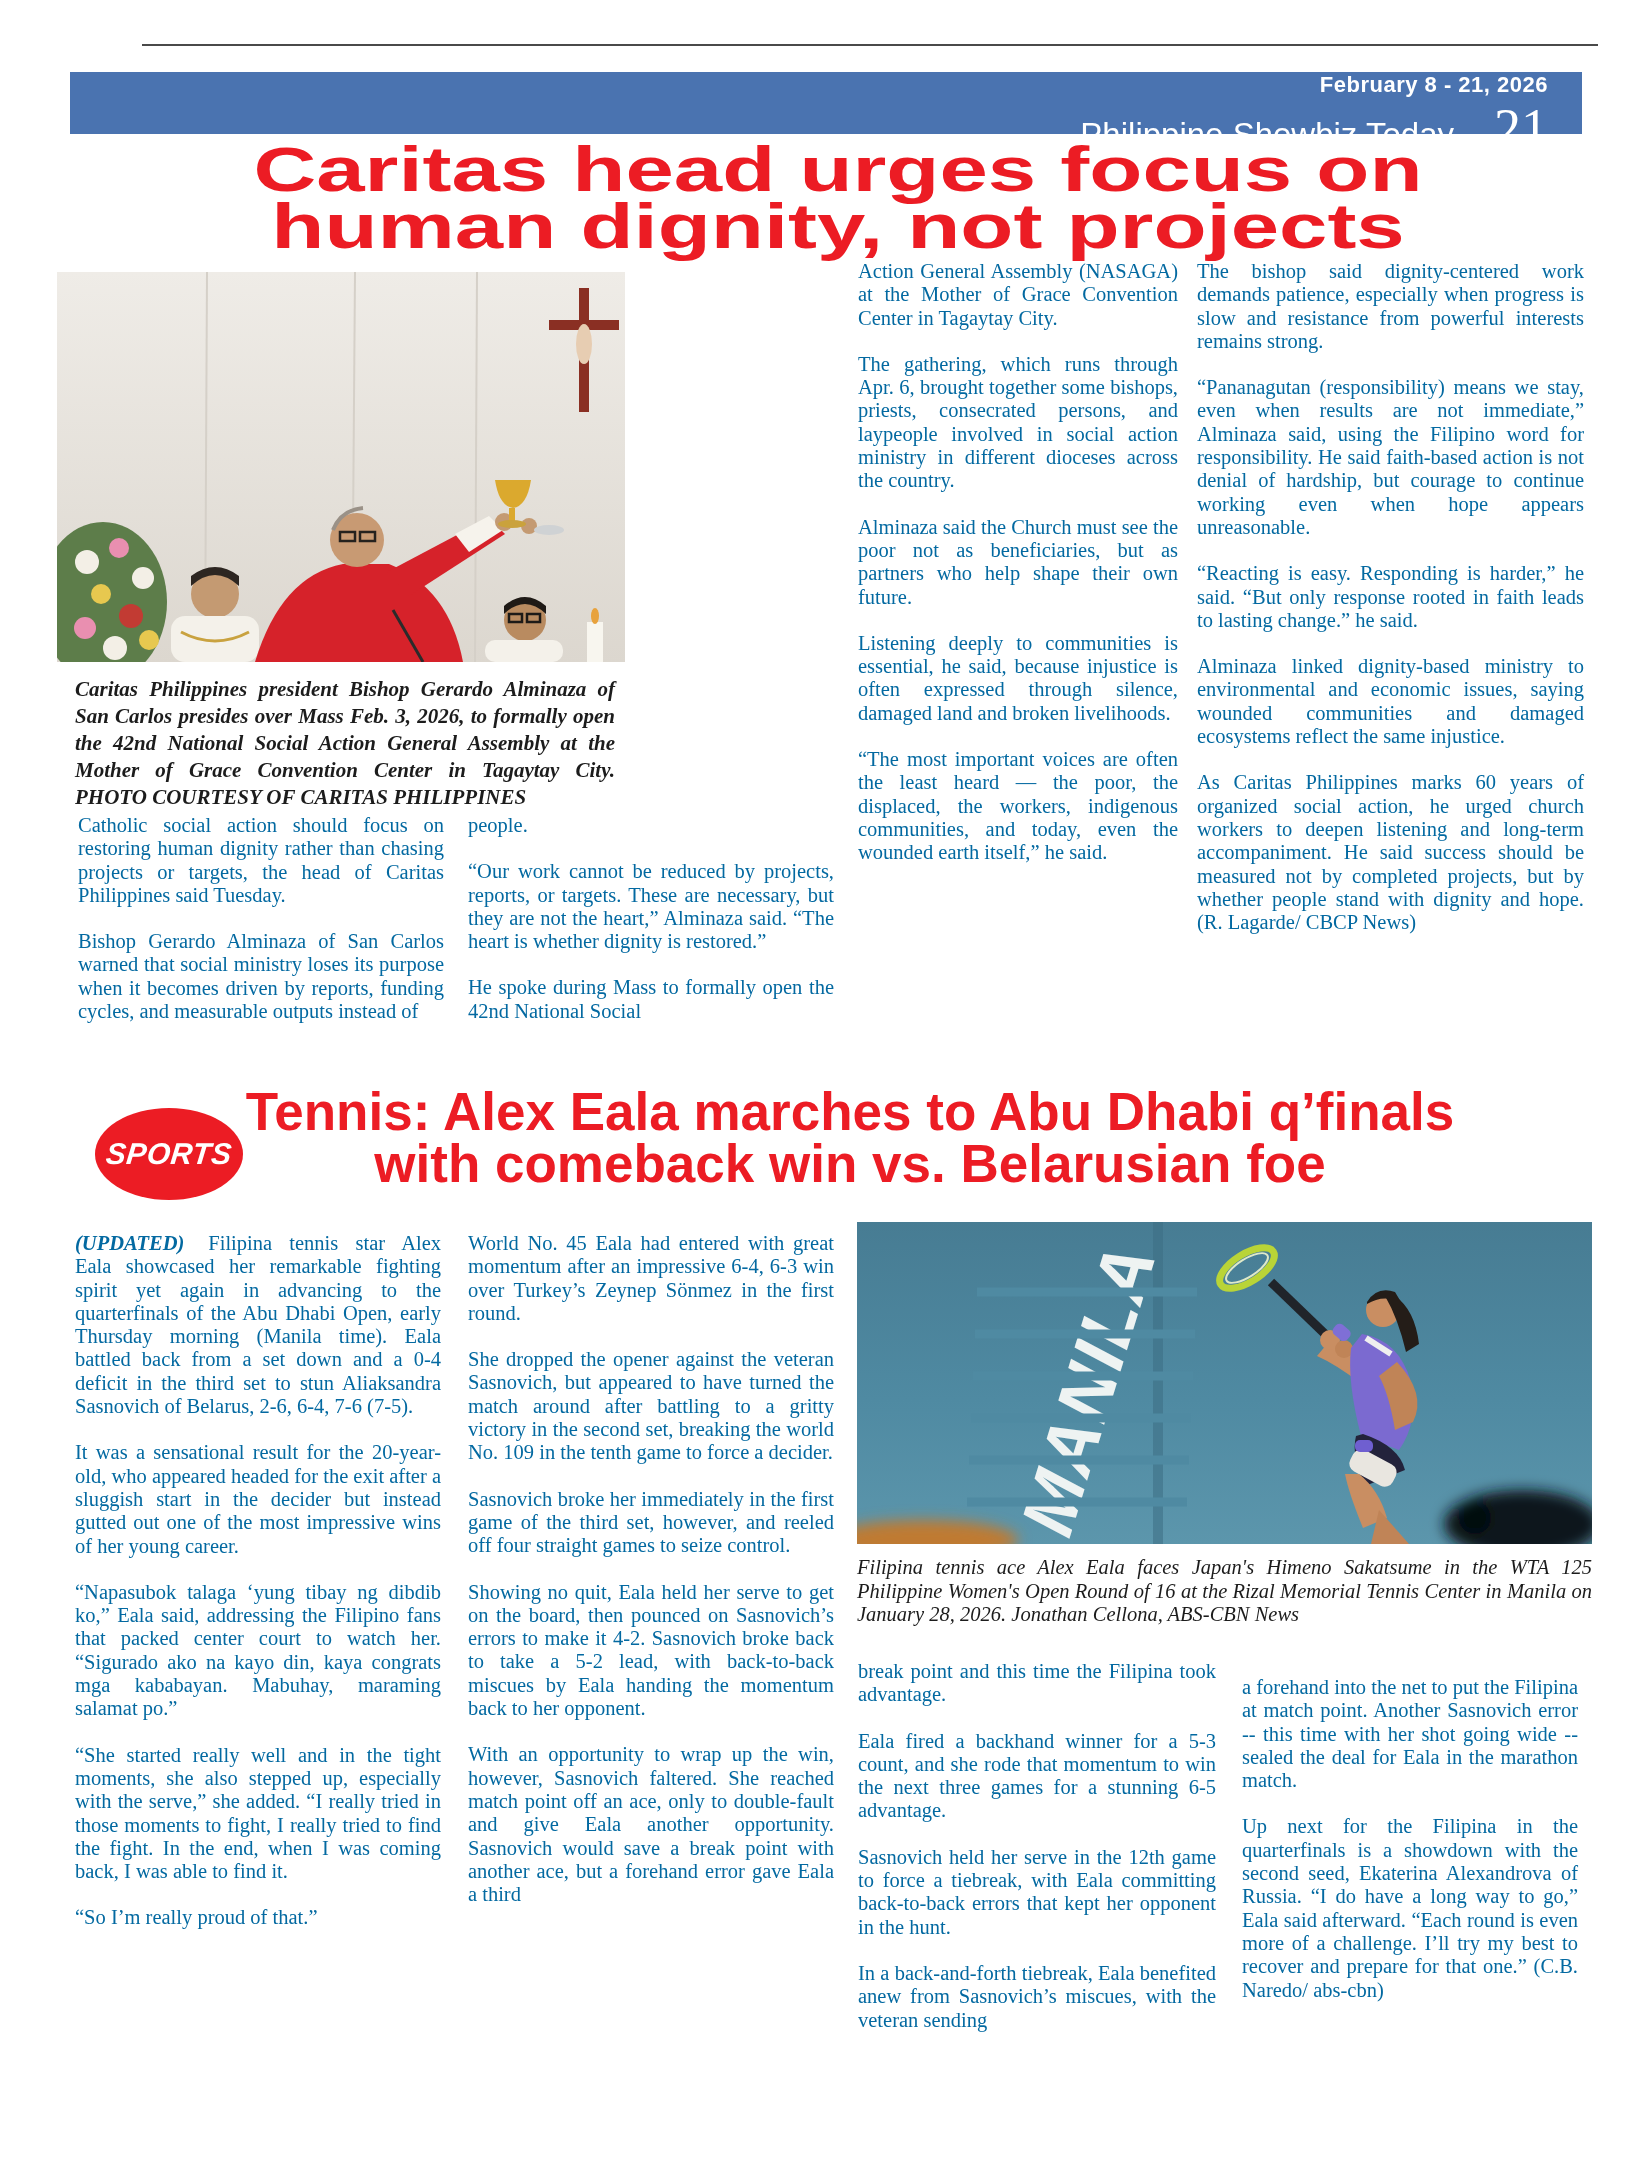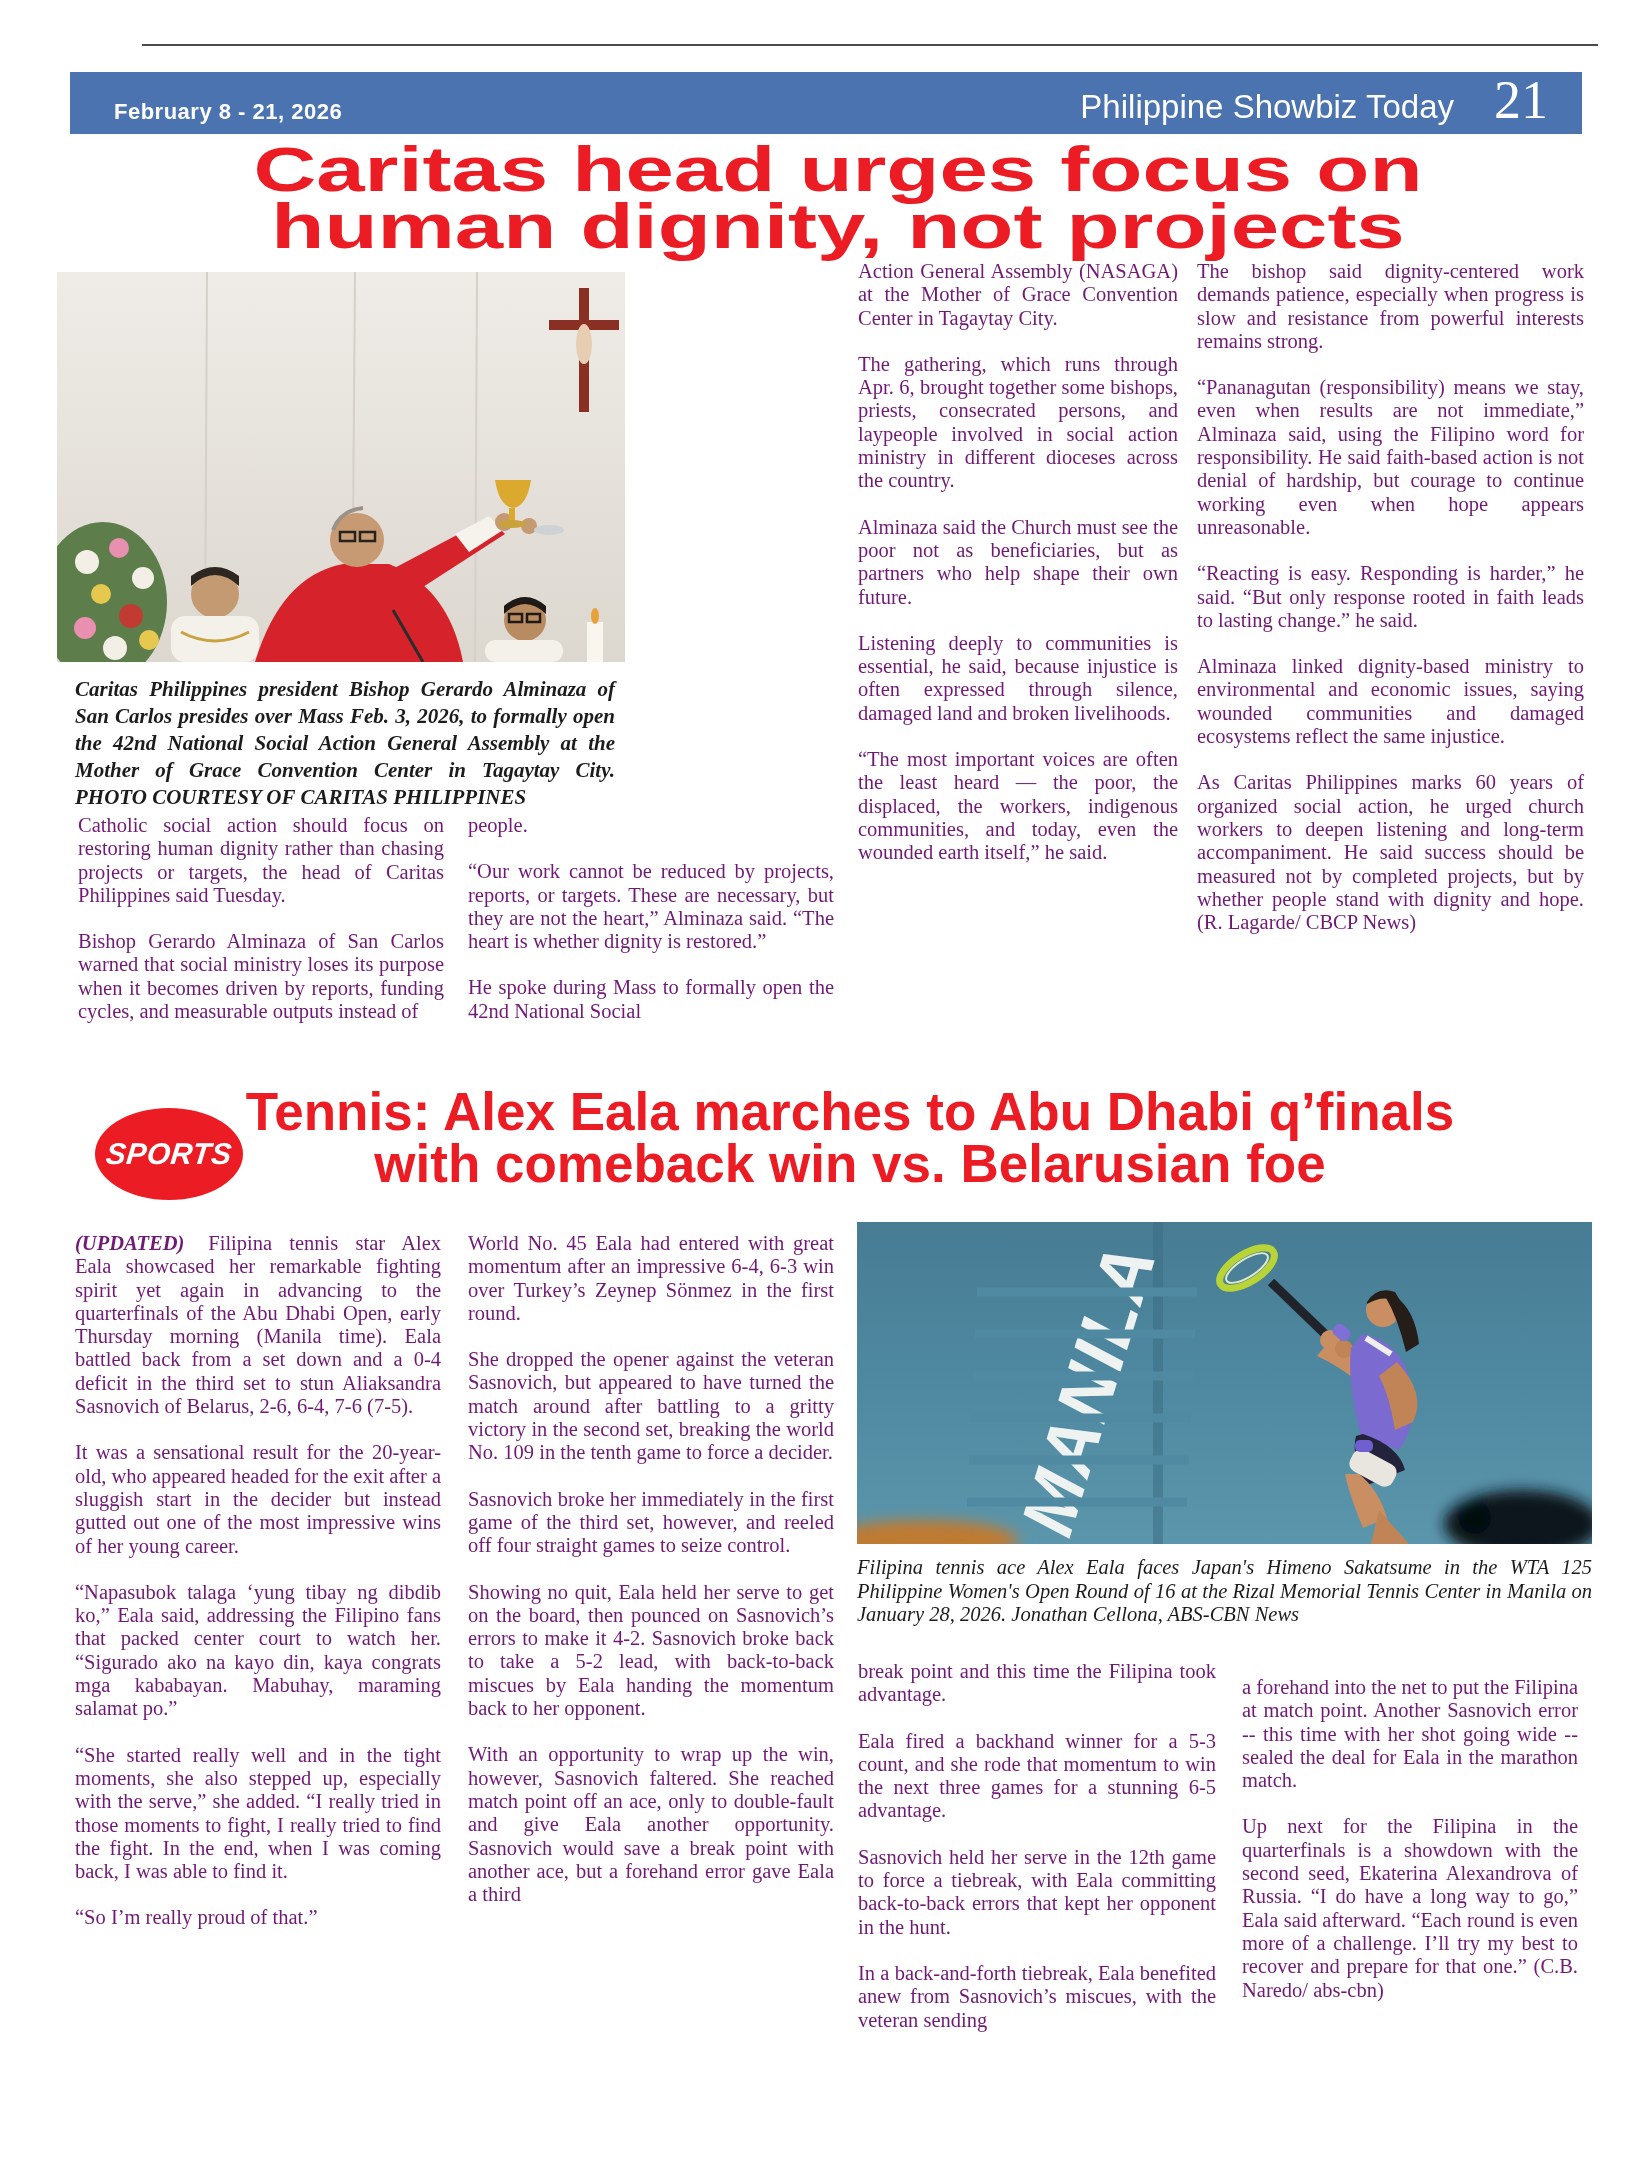--- a/index.html
+++ b/index.html
@@ -3,21 +3,21 @@
 <meta charset="utf-8">
 <style>
   html,body{margin:0;padding:0;background:#ffffff;}
   .page{position:relative;width:1650px;height:2175px;background:#fff;overflow:hidden;
         font-family:"Liberation Serif",serif;color:#1c1c1c;}
   .topline{position:absolute;left:142px;top:44px;width:1456px;height:2px;background:#4a4a4a;}
   
   .masthead{position:absolute;left:70px;top:72px;width:1512px;height:62px;background:#4a73b0;
             display:flex;justify-content:space-between;align-items:flex-end;
             padding:0 34px 0 44px;box-sizing:border-box;
-            font-family:"Liberation Sans",sans-serif;color:#fff;}
+            font-family:"Liberation Sans",sans-serif;color:#fff;flex-direction:column;}
   .issue-date{font-weight:bold;font-size:22px;margin-bottom:9px;letter-spacing:.5px;}
   .mast-right{display:flex;align-items:baseline;gap:40px;margin-bottom:8px;}
   .pub{font-size:33px;}
   .pnum{font-family:"Liberation Serif",serif;font-size:54px;line-height:.8;}
   
   .headline1{position:absolute;left:0;top:128px;width:1650px;margin:13px;text-align:center;
              color:#ec1c24;font-family:"Liberation Sans",sans-serif;font-weight:bold;}
   .headline1 .hl-line{display:block;font-size:63px;line-height:57px;white-space:nowrap;
              transform:scaleX(1.38);transform-origin:50% 50%;letter-spacing:0px;}
   .headline2{position:absolute;left:160px;top:1086px;width:1380px;margin:0;text-align:center;
@@ -28,21 +28,21 @@
   .sports-badge span{color:#fff;font-family:"Liberation Sans",sans-serif;font-weight:bold;
              font-style:italic;font-size:30px;letter-spacing:.5px;transform:skewX(-6deg);}
   
   .photo1{position:absolute;left:57px;top:272px;width:568px;height:390px;margin:0;overflow:hidden;}
   .caption1{position:absolute;left:75px;top:676px;width:540px;font-weight:bold;font-style:italic;
             font-size:21px;line-height:27px;text-align:justify;}
   .photo2{position:absolute;left:857px;top:1222px;width:735px;height:322px;margin:0;overflow:hidden;}
   .caption2{position:absolute;left:857px;top:1556px;width:735px;font-style:italic;
             font-size:20.5px;line-height:23.5px;text-align:justify;}
   
-  .col{position:absolute;font-size:20.5px;line-height:23.3px;text-align:justify;color:#701a75;}
+  .col{position:absolute;font-size:20.5px;line-height:23.3px;text-align:justify;color:#0369a1;}
   .col p{margin:0 0 23px 0;}
   .a1c1{left:78px;top:814px;width:366px;}
   .a1c2{left:468px;top:814px;width:366px;}
   .a1c3{left:858px;top:260px;width:320px;}
   .a1c4{left:1197px;top:260px;width:387px;}
   .sc1{left:75px;top:1232px;width:366px;}
   .sc2{left:468px;top:1232px;width:366px;}
   .sc3{left:858px;top:1660px;width:358px;}
   .sc4{left:1242px;top:1676px;width:336px;}
   .lead{font-style:italic;font-weight:bold;margin-right:24px;}

